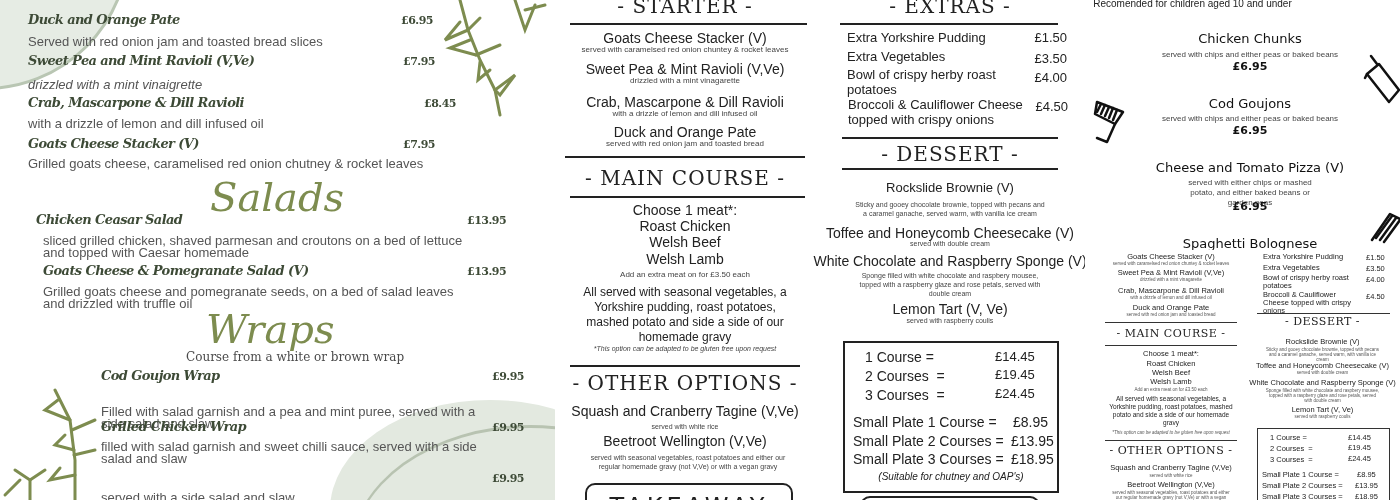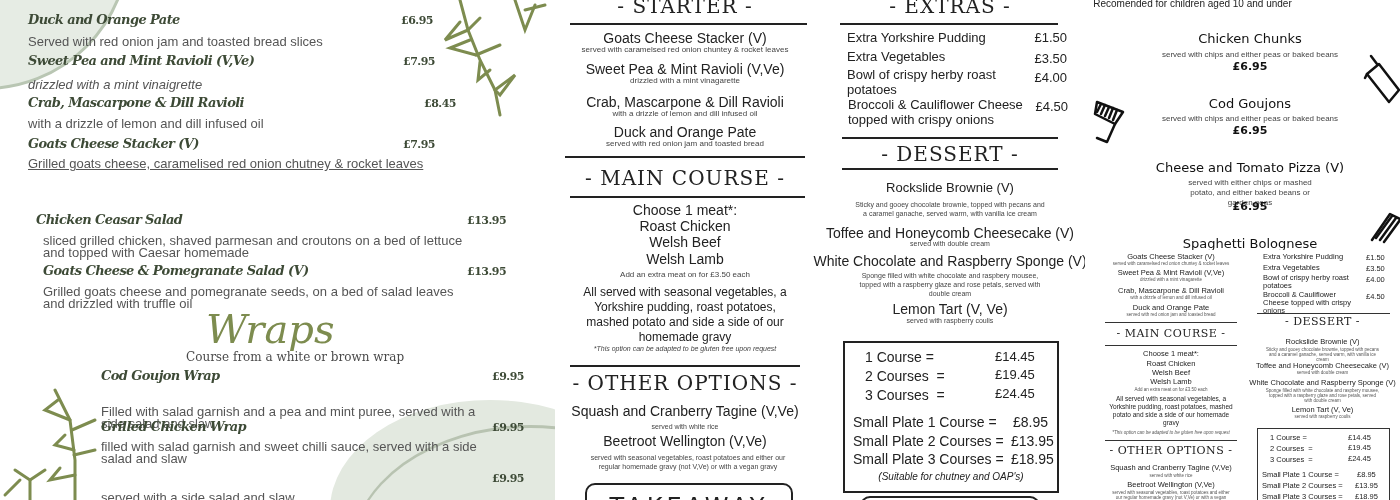--- a/index.html
+++ b/index.html
@@ -96,22 +96,23 @@
   <div class="item" style="top:95px;">
     <div class="name">Crab, Mascarpone &amp; Dill Ravioli</div>
   </div>
   <div class="price" style="left:401px;top:97px;margin-left:23px;">£8.45</div>
   <div class="desc" style="left:28px;top:118px;">with a drizzle of lemon and dill infused oil</div>
 
   <div class="item" style="top:136px;">
     <div class="name">Goats Cheese Stacker (V)</div>
   </div>
   <div class="price" style="left:403px;top:138px;">£7.95</div>
-  <div class="desc" style="left:28px;top:158px;text-decoration:underline;">Grilled goats cheese, caramelised red onion chutney &amp; rocket leaves</div>
-
+  <div class="desc" style="left:28px;top:158px;">Grilled goats cheese, caramelised red onion chutney &amp; rocket leaves</div>
+
+  <div class="section-title" style="left:210px;top:174px;">Salads</div>
 
   <div class="item" style="left:36px;top:212px;">
     <div class="name">Chicken Ceasar Salad</div>
   </div>
   <div class="price" style="left:467px;top:214px;">£13.95</div>
   <div class="desc" style="left:43px;top:235px;width:430px;">sliced grilled chicken, shaved parmesan and croutons on a bed of lettuce and topped with Caesar homemade</div>
 
   <div class="item" style="left:43px;top:263px;">
     <div class="name">Goats Cheese &amp; Pomegranate Salad (V)</div>
   </div>

